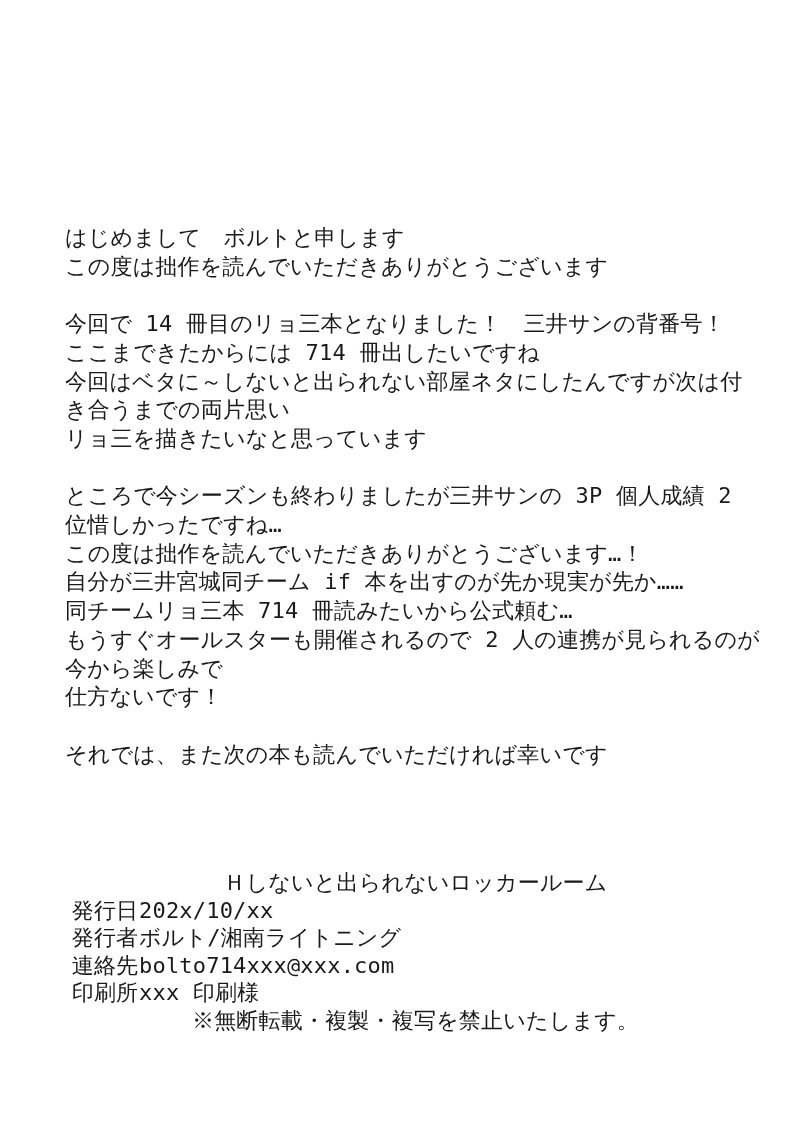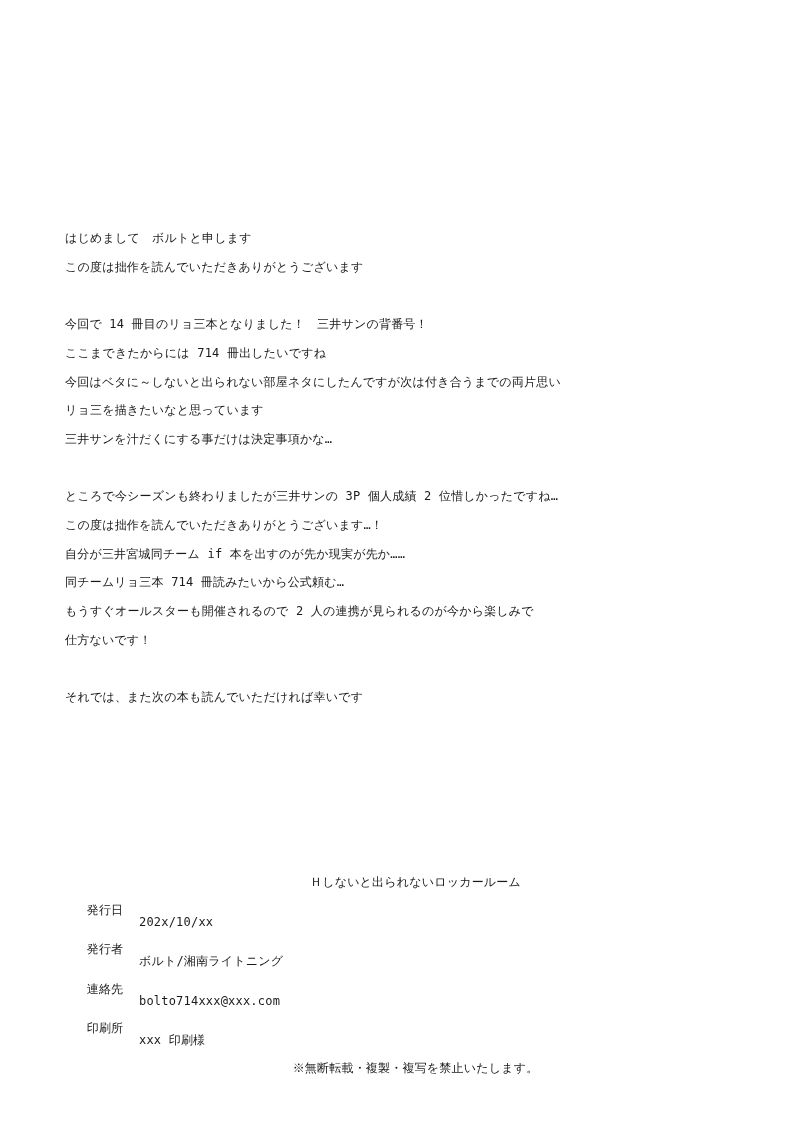--- a/index.html
+++ b/index.html
@@ -7,21 +7,21 @@
     padding: 0;
     background: #ffffff;
   }
   .page {
     position: relative;
     width: 800px;
     height: 1129px;
     background: #ffffff;
     color: #1a1a1a;
     font-family: "DejaVu Sans Mono", "DejaVu Sans", sans-serif;
-    font-size: 12px;
+    font-size: 22px;
     overflow: hidden;
   }
   .afterword {
     position: absolute;
     top: 224px;
     left: 65px;
     right: 40px;
   }
   .paragraph {
     margin: 0 0 28.7px 0;
@@ -40,38 +40,37 @@
     right: 40px;
     text-align: center;
   }
   .colophon .line { line-height: 27.6px; }
   .colophon-row { display: flex; line-height: 27.6px; }
   .colophon-label {
     flex: 0 0 auto;
     min-width: 68px;
     letter-spacing: 0.2px;
   }
-  .colophon-value { letter-spacing: 0.2px; margin-top: 12px; }
+  .colophon-value { letter-spacing: 0.2px; }
   .notice { letter-spacing: 0.2px; font-family: Liberation Serif, serif; }
 </style>
 </head>
 <body>
 
 <div class="page">
   <div class="afterword" id="afterword">
       <div class="paragraph">
         <div class="line">はじめまして　ボルトと申します</div>
         <div class="line">この度は拙作を読んでいただきありがとうございます</div>
       </div>
       <div class="paragraph">
         <div class="line">今回で 14 冊目のリョ三本となりました！　三井サンの背番号！</div>
         <div class="line">ここまできたからには 714 冊出したいですね</div>
         <div class="line">今回はベタに～しないと出られない部屋ネタにしたんですが次は付き合うまでの両片思い</div>
         <div class="line">リョ三を描きたいなと思っています</div>
-        <div class="line">三井サンを汁だくにする事だけは決定事項かな…</div>
       </div>
       <div class="paragraph">
         <div class="line">ところで今シーズンも終わりましたが三井サンの 3P 個人成績 2 位惜しかったですね…</div>
         <div class="line">この度は拙作を読んでいただきありがとうございます…！</div>
         <div class="line">自分が三井宮城同チーム if 本を出すのが先か現実が先か……</div>
         <div class="line">同チームリョ三本 714 冊読みたいから公式頼む…</div>
         <div class="line">もうすぐオールスターも開催されるので 2 人の連携が見られるのが今から楽しみで</div>
         <div class="line">仕方ないです！</div>
       </div>
       <div class="paragraph paragraph-closing">

